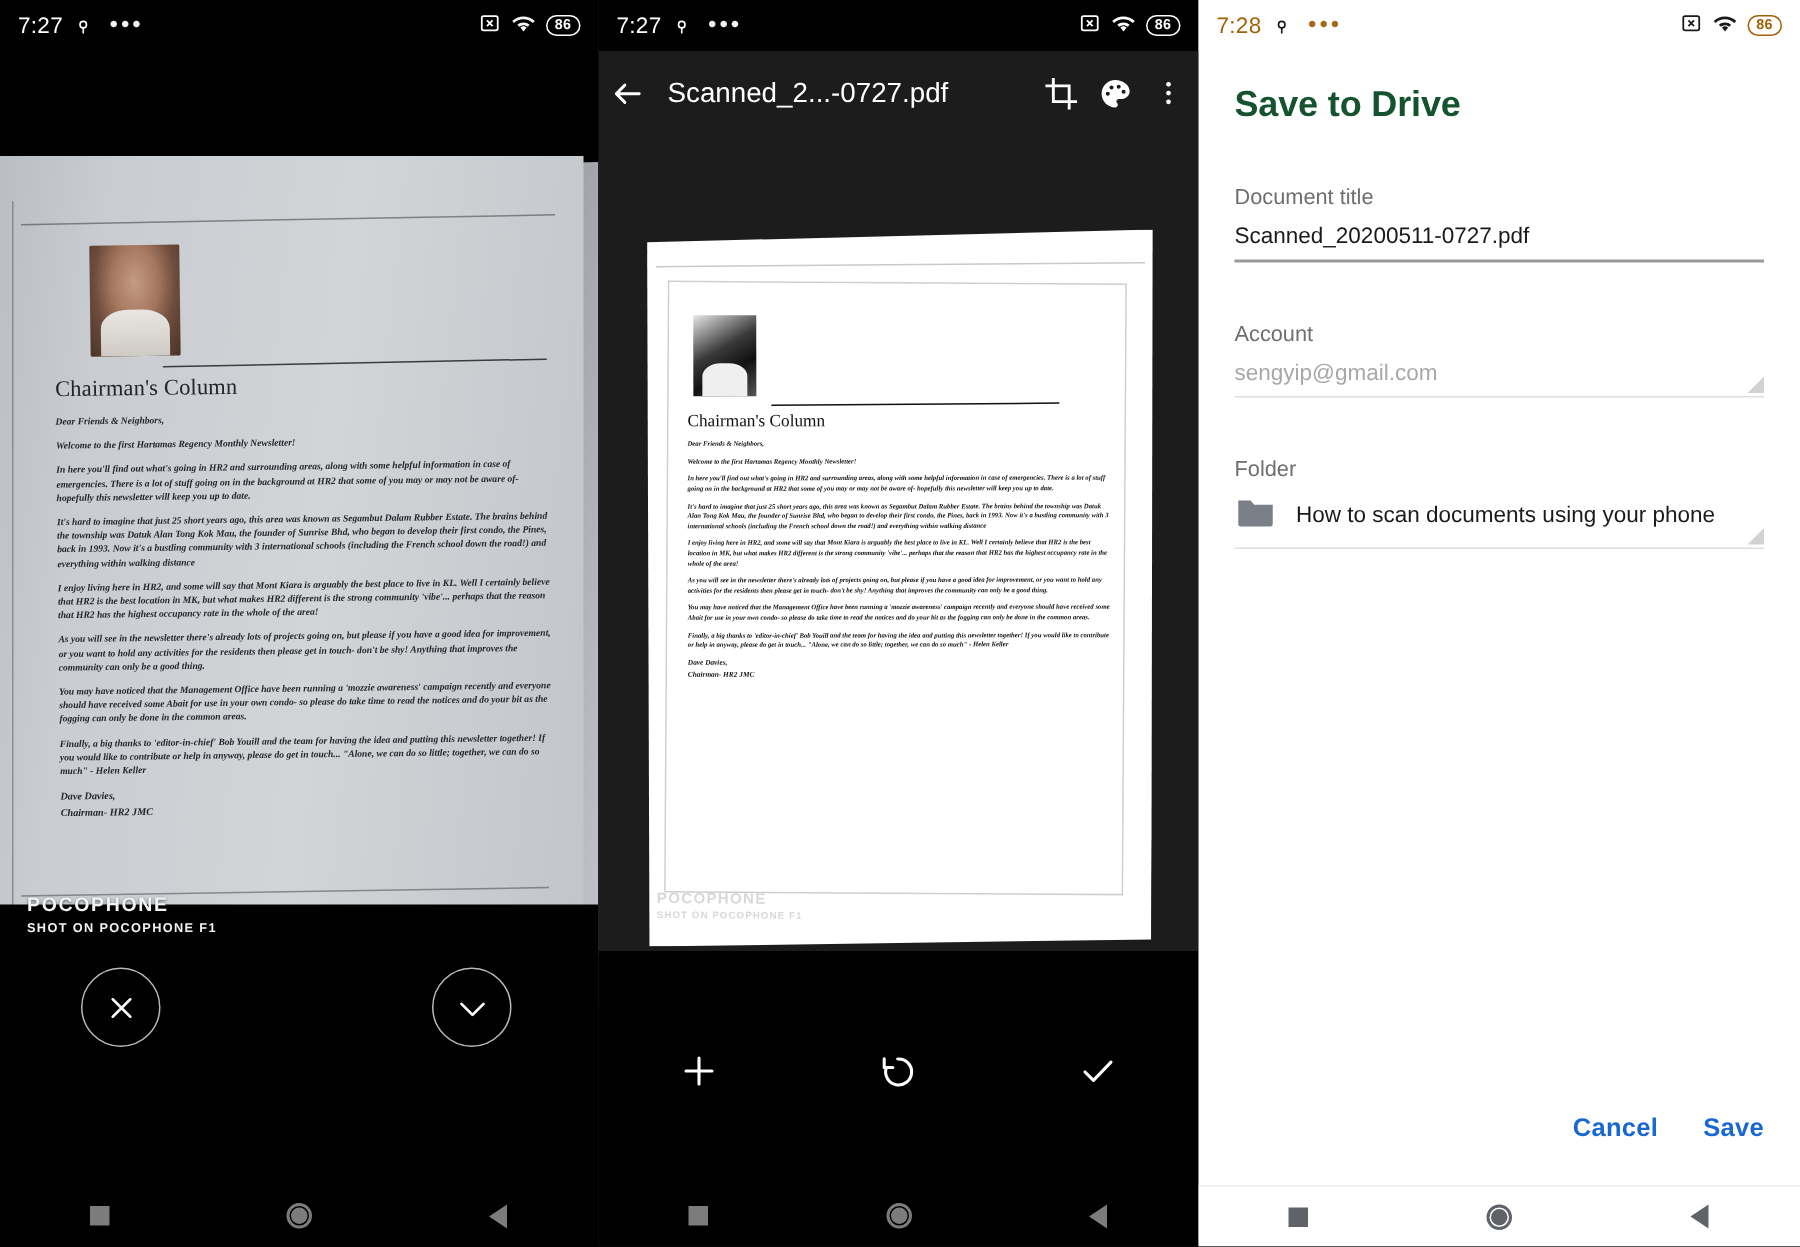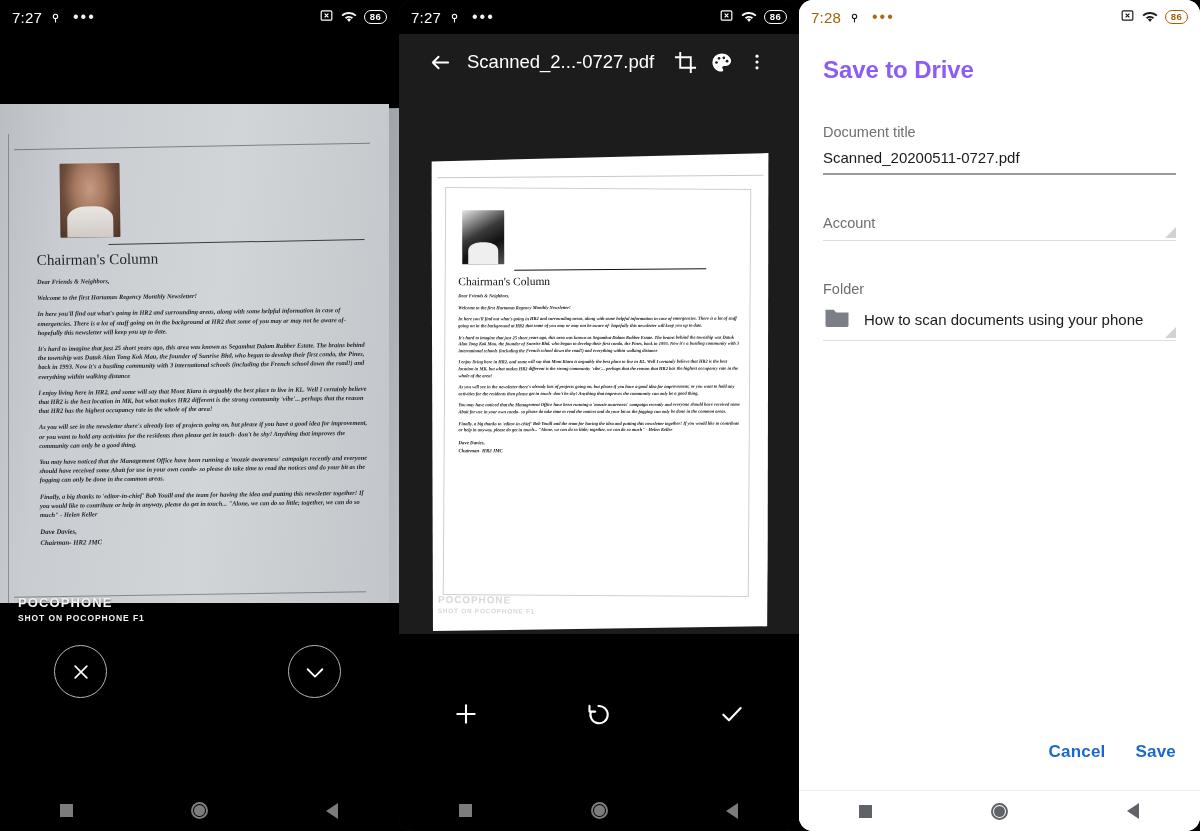--- a/index.html
+++ b/index.html
@@ -1,21 +1,21 @@
 <!DOCTYPE html>
 <html><head>
 <meta charset="utf-8">
 <style>
   * { margin:0; padding:0; box-sizing:border-box; }
   html,body { width:1200px; height:831px; overflow:hidden; background:#000;
               font-family:"Liberation Sans", sans-serif; }
   .stage { position:relative; width:1200px; height:831px; display:flex; }
 
   
-  .panel { position:relative; height:831px; overflow:hidden;border-radius:14px; }
+  .panel { position:relative; height:831px; overflow:hidden; }
   .p1 { width:399px; background:#000; }
   .p2 { width:400px; background:#1c1c1c; }
   .p3 { width:401px; background:#fff; }
 
   
   .statusbar { position:relative; height:34px; display:flex; align-items:center;
                padding:0 12px; font-size:15px; letter-spacing:.2px; }
   .sb-dark { background:#000; color:#fff; }
   .sb-light { background:#fff; color:#a16207; }
   .sb-time { font-size:15px; font-weight:400; }
@@ -63,21 +63,21 @@
            text-shadow:0 1px 2px rgba(0,0,0,.6); }
   .vf-wm-1 { font-size:13px; font-weight:700; letter-spacing:1.1px; }
   .vf-wm-2 { font-size:8.5px; font-weight:700; letter-spacing:.9px; margin-top:3px; }
   .vf-ctrl { position:absolute; left:0; right:0; top:603px; height:187px; background:#000; }
   .circbtn { position:absolute; top:42px; width:53px; height:53px; border-radius:50%;
              border:1.4px solid #b7b7b7; display:flex; align-items:center;
              justify-content:center; }
   .circbtn.x { left:54px; } .circbtn.v { left:288px; }
 
   
-  .p2-appbar { height:56px; display:flex; align-items:center; padding:0 24px;
+  .p2-appbar { height:56px; display:flex; align-items:center; padding:0 2px;
                background:#1c1c1c; color:#fff; gap:0; }
   .p2-back { width:34px; height:34px; display:flex; align-items:center;
              justify-content:center; }
   .p2-title { flex:1; font-size:18.5px; font-weight:400; margin-left:10px;
               white-space:nowrap; overflow:hidden; }
   .p2-ic { width:36px; height:36px; display:flex; align-items:center;
            justify-content:center; }
   .p2-stage { position:relative; height:578px; background:#1c1c1c; }
   .scanwrap { position:absolute; left:30px; top:62px; width:340px; height:480px;
               transform:rotate(.35deg); }
@@ -109,21 +109,21 @@
   .p2-pageno { position:absolute; left:0; right:0; bottom:14px; text-align:center;
                color:#e4e4e4; font-size:13px; }
   .p2-toolbar { position:absolute; left:0; right:0; top:634px; height:156px;
                 background:#000; display:flex; align-items:flex-start;
                 justify-content:space-around; padding-top:56px; }
   .p2-tb-ic { width:48px; height:48px; display:flex; align-items:center;
               justify-content:center; }
 
   
   .p3-body { padding:0 24px; position:relative; height:740px; }
-  .p3-h1 { font-size:24px; font-weight:700; color:#8b5cf6; margin:22px 0 0 0;
+  .p3-h1 { font-size:24px; font-weight:700; color:#14532d; margin:22px 0 0 0;
            letter-spacing:-.1px; }
   .field { margin-top:40px; position:relative; }
   .field-label { font-size:14.5px; color:#6f6f6f; margin-bottom:9px; }
   .field-val { font-size:15px; color:#1a1a1a; padding-bottom:7px; }
   .field-val.ph { color:#a8a8a8; }
   .field-underline { height:1.5px; background:#9a9a9a; }
   .field-underline.light { height:1px; background:#dedede; }
   .dd-tri { position:absolute; right:0; bottom:3px; width:0; height:0;
             border-left:11px solid transparent; border-bottom:11px solid #d2d2d2; }
   .folder-row { display:flex; align-items:center; gap:13px; padding-bottom:7px; }
@@ -401,20 +401,21 @@
       <div class="p3-h1">Save to Drive</div>
 
       <div class="field">
         <div class="field-label">Document title</div>
         <div class="field-val">Scanned_20200511-0727.pdf</div>
         <div class="field-underline"></div>
       </div>
 
       <div class="field">
         <div class="field-label">Account</div>
+        <div class="field-val ph">sengyip@gmail.com</div>
         <div class="field-underline light"></div>
         <div class="dd-tri"></div>
       </div>
 
       <div class="field">
         <div class="field-label">Folder</div>
         <div class="folder-row">
           <span>
             <svg width="28" height="23" viewBox="0 0 24 20" fill="#7b7f87">
               <path d="M2 3.2h7.2l2 2.4H22V17a1.2 1.2 0 01-1.2 1.2H3.2A1.2 1.2 0 012 17z"></path>

